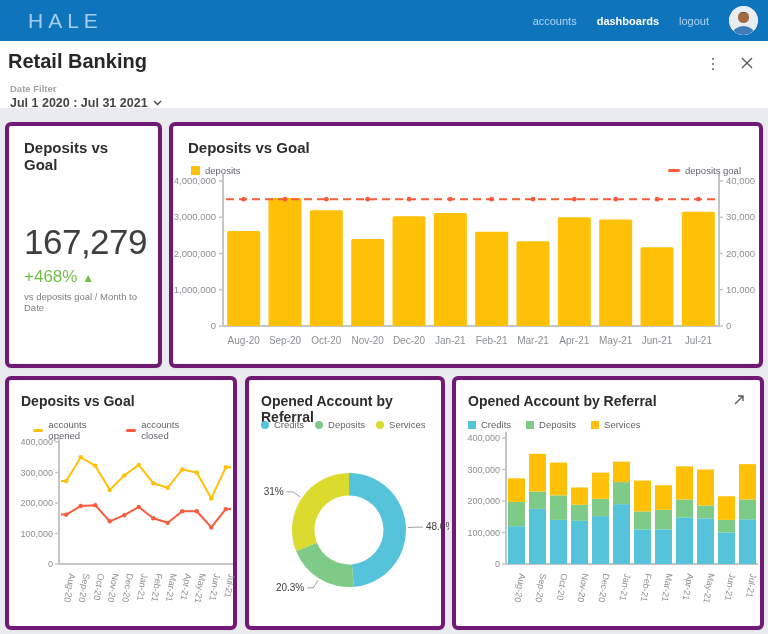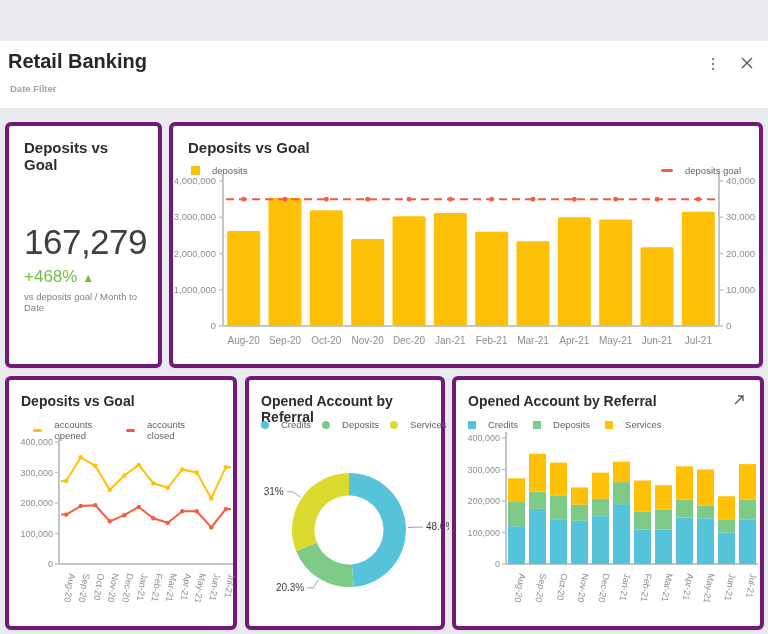--- a/index.html
+++ b/index.html
@@ -39,48 +39,76 @@
 
   .kpi-body{position:absolute;left:15px;top:96px;}
   .kpi-value{font-size:35px;color:#3f3f3f;letter-spacing:-0.5px;}
   .kpi-delta{font-size:17px;color:#70bf44;margin-top:5px;}
   .kpi-delta .arr{font-size:12px;}
   .kpi-caption{font-size:9.5px;color:#818181;margin-top:4px;}
 
   .legend-row{position:absolute;top:39px;left:18px;right:18px;display:flex;align-items:center;
               font-size:9.5px;color:#5f6368;}
   .legend-row.space{justify-content:space-between;}
-  .legend-item{display:flex;align-items:center;gap:12px;margin-right:15px;cursor:pointer;justify-content:space-between;}
+  .legend-item{display:flex;align-items:center;gap:5px;margin-right:15px;cursor:pointer;justify-content:space-between;}
   .mk-square{width:9px;height:9px;}
   .mk-dash{width:12px;height:3px;border-radius:2px;}
   .mk-dot{width:8px;height:8px;border-radius:50%;}
 
   .chart-svg{position:absolute;left:0;bottom:0;}
   .expand-btn{position:absolute;right:12px;top:13px;width:16px;height:16px;cursor:pointer;}
 </style>
 </head>
 <body>
 
 <div class="page">
 
+  <div class="navbar">
+    <div class="logo">HALE</div>
+    <div class="nav-spacer"></div>
+    <div class="nav-link">accounts</div>
+    <div class="nav-link active">dashboards</div>
+    <div class="nav-link">logout</div>
+    <div class="avatar">
+      <svg width="29" height="29" viewBox="0 0 29 29">
+        <defs>
+            <clipPath id="avclip">
+              <circle cx="14.5" cy="14.5" r="14.5"></circle>
+            </clipPath>
+          </defs>
+        <g clip-path="url(#avclip)">
+          <rect width="29" height="29" fill="#e8edf1"></rect>
+          <path d="M3 29 a11.5 9 0 0 1 23 0 Z" fill="#3f7cb8"></path>
+          <circle cx="14.5" cy="11.5" r="5.6" fill="#a06a47"></circle>
+          <path d="M8.6 11 a6 6 0 0 1 11.8 0 q-1-4.4-5.9-4.4 q-4.9 0-5.9 4.4 Z" fill="#26211e"></path>
+        </g>
+      </svg>
+    </div>
+  </div>
 
   <div class="header">
     <div class="page-title">Retail Banking</div>
     <div class="kebab">
         <i></i>
         <i></i>
         <i></i>
       </div>
     <div class="close-btn">
       <svg width="18" height="18" viewBox="0 0 18 18">
         <path d="M4 4 L14 14 M14 4 L4 14" stroke="#5a5a5a" stroke-width="1.4" fill="none"></path>
       </svg>
     </div>
     <div class="date-filter">
       <div class="df-label">Date Filter</div>
+      <div class="df-value">
+        <span>Jul 1 2020 : Jul 31 2021</span>
+        <svg width="9" height="6" viewBox="0 0 9 6">
+          <path d="M1 1 L4.5 4.5 L8 1" stroke="#454545" stroke-width="1.4" fill="none"></path>
+        </svg>
+      </div>
     </div>
   </div>
 
   <div class="card" id="card-kpi">
     <div class="card-title">Deposits vs Goal</div>
     <div class="kpi-body">
       <div class="kpi-value">167,279</div>
       <div class="kpi-delta">
         <span>+468%</span>
         <span class="arr">▲</span>

